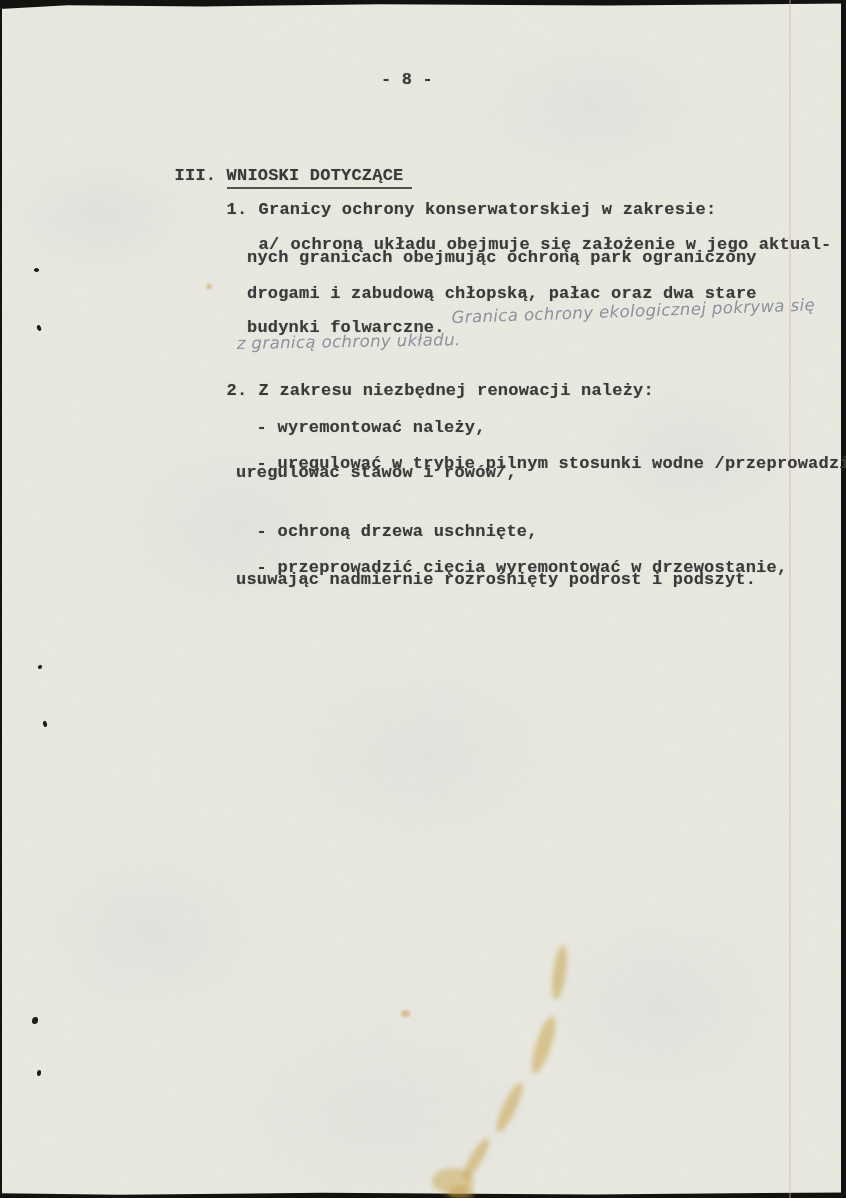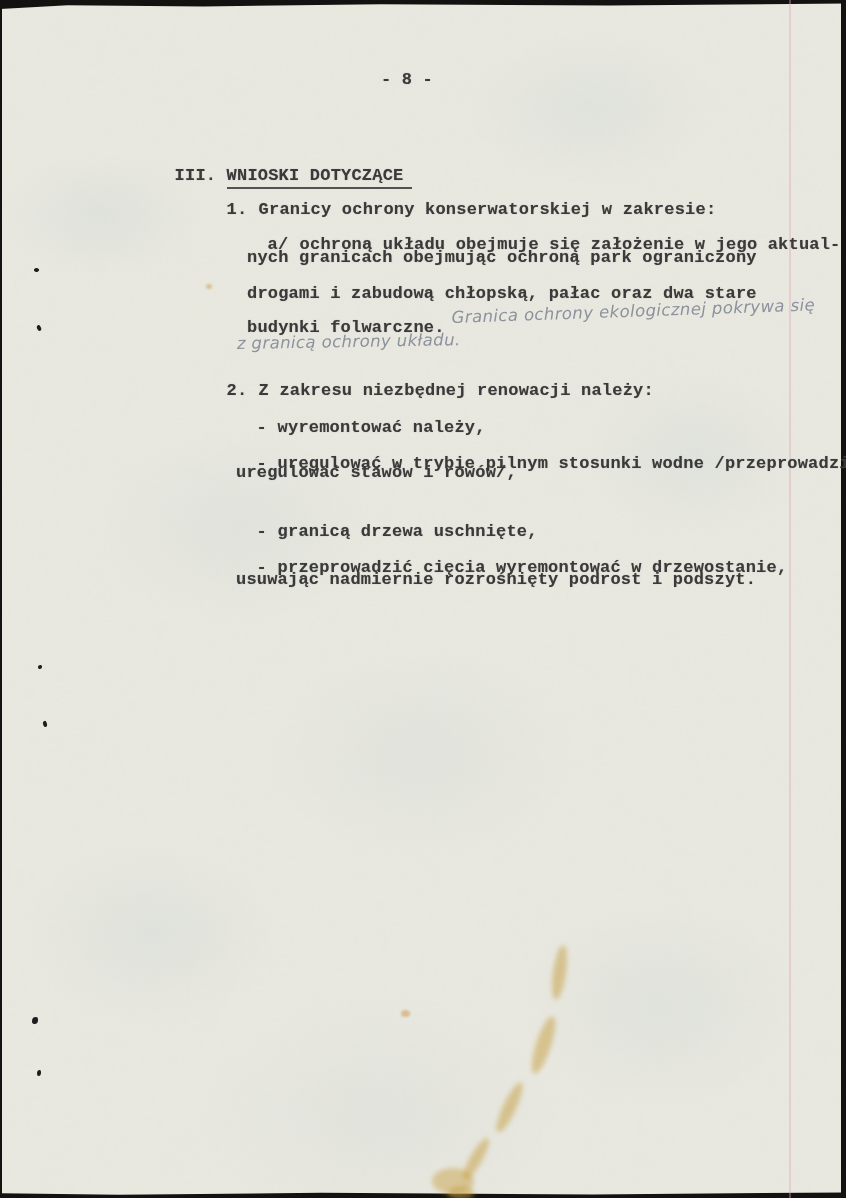--- a/index.html
+++ b/index.html
@@ -74,21 +74,21 @@
   <div class="line" style="left:381px;top:68px;">- 8 -</div>
 
   <div class="line" style="left:133px;top:119px;">
     <span class="rn">III.</span><span class="u">WNIOSKI DOTYCZĄCE</span>
   </div>
 
   <div class="line" style="left:185px;top:175px;">
     <span class="num">1.</span><span>Granicy ochrony konserwatorskiej w zakresie:</span>
   </div>
 
-  <div class="line" style="left:226px;top:210px;">
+  <div class="line" style="left:217px;top:210px;">
     <span class="num">a/</span><span>ochroną układu obejmuje się założenie w jego aktual-</span>
   </div>
   <div class="line" style="left:247px;top:246px;">nych granicach obejmując ochroną park ograniczony</div>
   <div class="line" style="left:247px;top:282px;">drogami i zabudową chłopską, pałac oraz dwa stare</div>
   <div class="line" style="left:247px;top:316px;">budynki folwarczne.</div>
 
   <div class="hand" style="left:452px;top:308px;">Granica ochrony ekologicznej pokrywa się</div>
   <div class="hand hand2" style="left:237px;top:334px;">z granicą ochrony układu.</div>
 
   <div class="line" style="left:185px;top:356px;">
@@ -98,21 +98,21 @@
   <div class="line" style="left:215px;top:393px;">
     <span class="dash">-</span><span>wyremontować należy,</span>
   </div>
 
   <div class="line" style="left:215px;top:429px;">
     <span class="dash">-</span><span>uregulować w trybie pilnym stosunki wodne /przeprowadzić</span>
   </div>
   <div class="line" style="left:236px;top:461px;">uregulować stawów i rowów/,</div>
 
   <div class="line" style="left:215px;top:497px;">
-    <span class="dash">-</span><span>granicą drzewa uschnięte,</span>
+    <span class="dash">-</span><span>ochroną drzewa uschnięte,</span>
   </div>
 
   <div class="line" style="left:215px;top:533px;">
     <span class="dash">-</span><span>przeprowadzić cięcia wyremontować w drzewostanie,</span>
   </div>
   <div class="line" style="left:236px;top:568px;">usuwając nadmiernie rozrośnięty podrost i podszyt.</div>
 
   <div class="speck" style="left:34px;top:268px;transform:rotate(20deg);"></div>
   <div class="speck" style="left:37px;top:325px;transform:rotate(-30deg);width:4px;height:6px;"></div>
   <div class="speck" style="left:38px;top:665px;transform:rotate(10deg);width:4px;height:4px;"></div>

